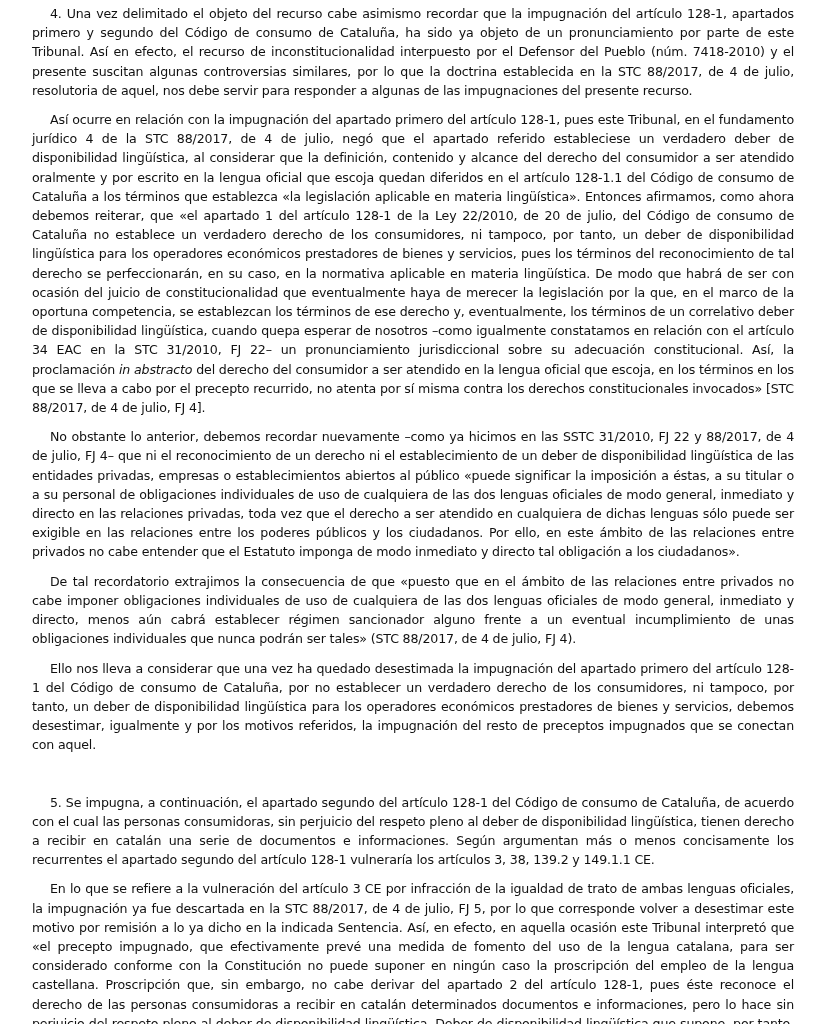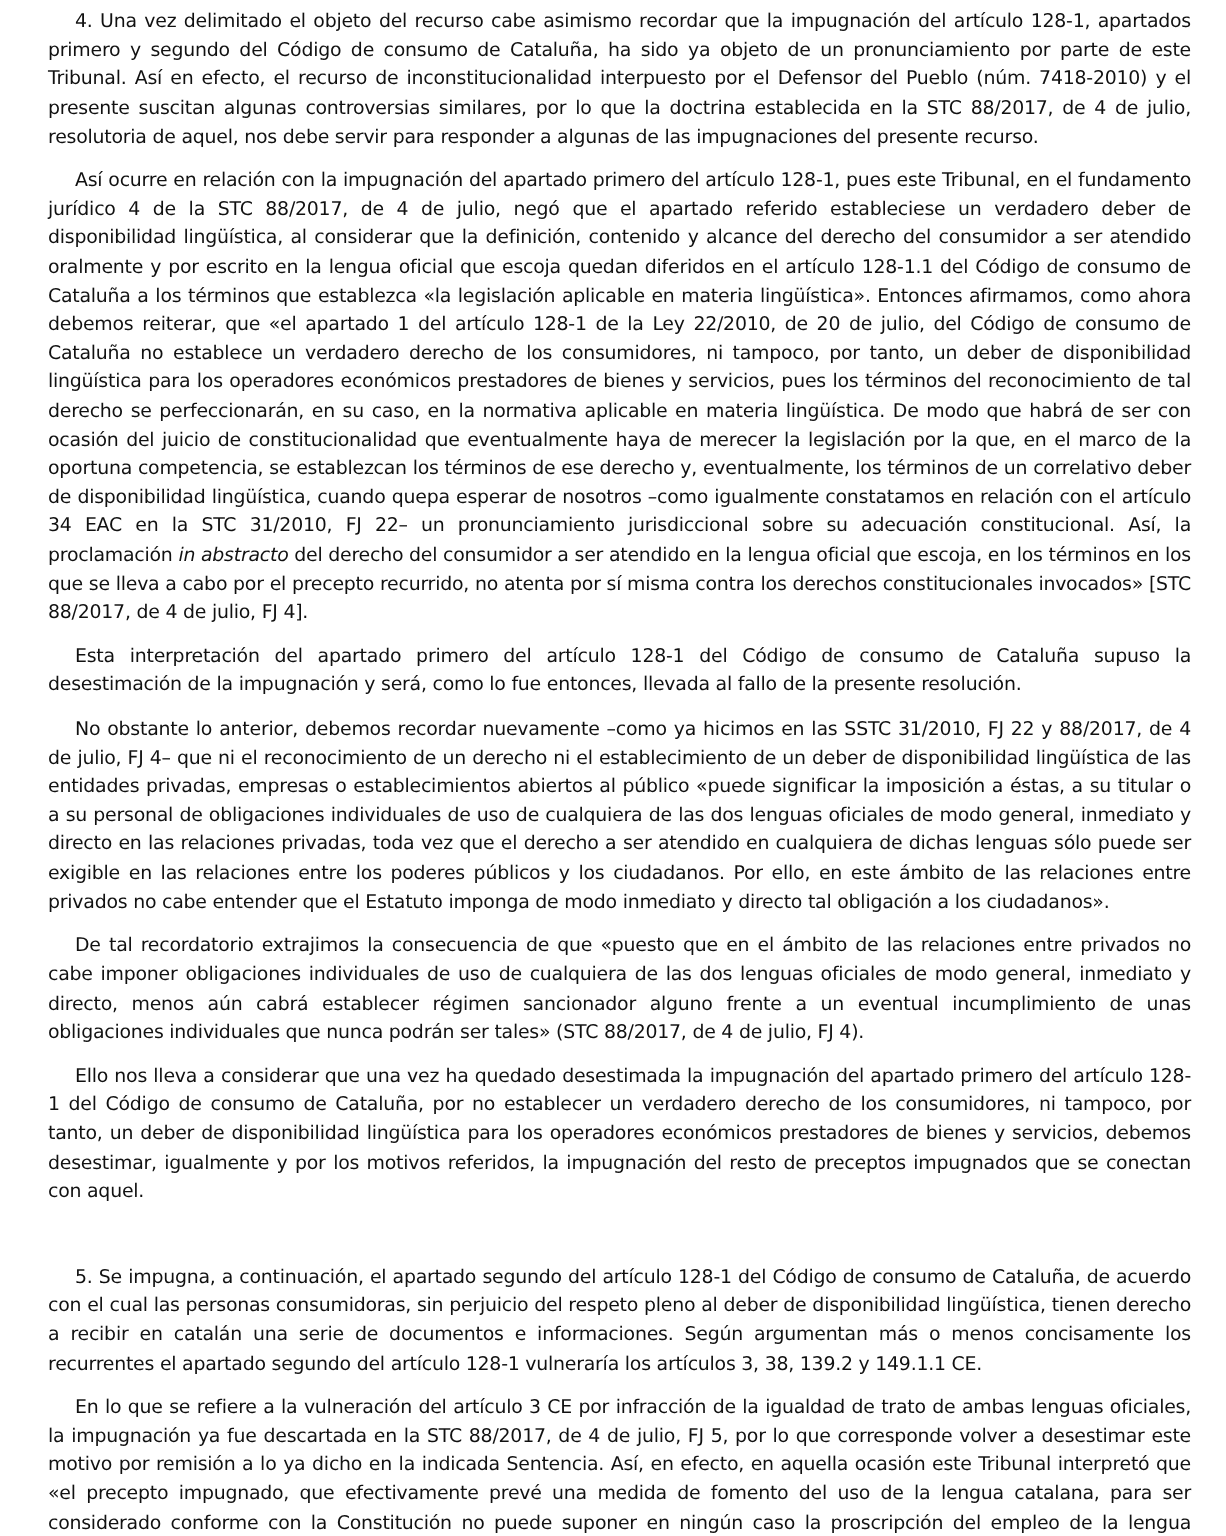--- a/index.html
+++ b/index.html
@@ -36,19 +36,18 @@
       margin-top: 0;
     }
     em { }
   </style>
 </head>
 <body>
 
 <div class="page">
   <p class="para">4. Una vez delimitado el objeto del recurso cabe asimismo recordar que la impugnación del artículo 128-1, apartados primero y segundo del Código de consumo de Cataluña, ha sido ya objeto de un pronunciamiento por parte de este Tribunal. Así en efecto, el recurso de inconstitucionalidad interpuesto por el Defensor del Pueblo (núm. 7418-2010) y el presente suscitan algunas controversias similares, por lo que la doctrina establecida en la STC 88/2017, de 4 de julio, resolutoria de aquel, nos debe servir para responder a algunas de las impugnaciones del presente recurso.</p>
   <p class="para"><span>Así ocurre en relación con la impugnación del apartado primero del artículo 128-1, pues este Tribunal, en el fundamento jurídico 4 de la STC 88/2017, de 4 de julio, negó que el apartado referido estableciese un verdadero deber de disponibilidad lingüística, al considerar que la definición, contenido y alcance del derecho del consumidor a ser atendido oralmente y por escrito en la lengua oficial que escoja quedan diferidos en el artículo 128-1.1 del Código de consumo de Cataluña a los términos que establezca «la legislación aplicable en materia lingüística». Entonces afirmamos, como ahora debemos reiterar, que «el apartado 1 del artículo 128-1 de la Ley 22/2010, de 20 de julio, del Código de consumo de Cataluña no establece un verdadero derecho de los consumidores, ni tampoco, por tanto, un deber de disponibilidad lingüística para los operadores económicos prestadores de bienes y servicios, pues los términos del reconocimiento de tal derecho se perfeccionarán, en su caso, en la normativa aplicable en materia lingüística. De modo que habrá de ser con ocasión del juicio de constitucionalidad que eventualmente haya de merecer la legislación por la que, en el marco de la oportuna competencia, se establezcan los términos de ese derecho y, eventualmente, los términos de un correlativo deber de disponibilidad lingüística, cuando quepa esperar de nosotros –como igualmente constatamos en relación con el artículo 34 EAC en la STC 31/2010, FJ 22– un pronunciamiento jurisdiccional sobre su adecuación constitucional. Así, la proclamación </span><em>in abstracto</em><span> del derecho del consumidor a ser atendido en la lengua oficial que escoja, en los términos en los que se lleva a cabo por el precepto recurrido, no atenta por sí misma contra los derechos constitucionales invocados» [STC 88/2017, de 4 de julio, FJ 4].</span></p>
-  <p class="para">Esta interpretación del apartado primero del artículo 128-1 del Código de consumo de Cataluña supuso la desestimación de la impugnación y será, como lo fue entonces, llevada al fallo de la presente resolución.</p>
   <p class="para">No obstante lo anterior, debemos recordar nuevamente –como ya hicimos en las SSTC 31/2010, FJ 22 y 88/2017, de 4 de julio, FJ 4– que ni el reconocimiento de un derecho ni el establecimiento de un deber de disponibilidad lingüística de las entidades privadas, empresas o establecimientos abiertos al público «puede significar la imposición a éstas, a su titular o a su personal de obligaciones individuales de uso de cualquiera de las dos lenguas oficiales de modo general, inmediato y directo en las relaciones privadas, toda vez que el derecho a ser atendido en cualquiera de dichas lenguas sólo puede ser exigible en las relaciones entre los poderes públicos y los ciudadanos. Por ello, en este ámbito de las relaciones entre privados no cabe entender que el Estatuto imponga de modo inmediato y directo tal obligación a los ciudadanos».</p>
   <p class="para">De tal recordatorio extrajimos la consecuencia de que «puesto que en el ámbito de las relaciones entre privados no cabe imponer obligaciones individuales de uso de cualquiera de las dos lenguas oficiales de modo general, inmediato y directo, menos aún cabrá establecer régimen sancionador alguno frente a un eventual incumplimiento de unas obligaciones individuales que nunca podrán ser tales» (STC 88/2017, de 4 de julio, FJ 4).</p>
   <p class="para">Ello nos lleva a considerar que una vez ha quedado desestimada la impugnación del apartado primero del artículo 128-1 del Código de consumo de Cataluña, por no establecer un verdadero derecho de los consumidores, ni tampoco, por tanto, un deber de disponibilidad lingüística para los operadores económicos prestadores de bienes y servicios, debemos desestimar, igualmente y por los motivos referidos, la impugnación del resto de preceptos impugnados que se conectan con aquel.</p>
   <p class="para section-start">5. Se impugna, a continuación, el apartado segundo del artículo 128-1 del Código de consumo de Cataluña, de acuerdo con el cual las personas consumidoras, sin perjuicio del respeto pleno al deber de disponibilidad lingüística, tienen derecho a recibir en catalán una serie de documentos e informaciones. Según argumentan más o menos concisamente los recurrentes el apartado segundo del artículo 128-1 vulneraría los artículos 3, 38, 139.2 y 149.1.1 CE.</p>
   <p class="para">En lo que se refiere a la vulneración del artículo 3 CE por infracción de la igualdad de trato de ambas lenguas oficiales, la impugnación ya fue descartada en la STC 88/2017, de 4 de julio, FJ 5, por lo que corresponde volver a desestimar este motivo por remisión a lo ya dicho en la indicada Sentencia. Así, en efecto, en aquella ocasión este Tribunal interpretó que «el precepto impugnado, que efectivamente prevé una medida de fomento del uso de la lengua catalana, para ser considerado conforme con la Constitución no puede suponer en ningún caso la proscripción del empleo de la lengua castellana. Proscripción que, sin embargo, no cabe derivar del apartado 2 del artículo 128-1, pues éste reconoce el derecho de las personas consumidoras a recibir en catalán determinados documentos e informaciones, pero lo hace sin perjuicio del respeto pleno al deber de disponibilidad lingüística. Deber de disponibilidad lingüística que supone, por tanto, la garantía del derecho de los consumidores y usuarios a recibir la documentación e información referida también en castellano». Así, la STC 88/2017, realizó una interpretación del apartado segundo del artículo 128-1 que fue llevada al fallo, por lo que se procede en la presente resolución en los mismos términos.</p>
 </div>
 
 </body></html>

